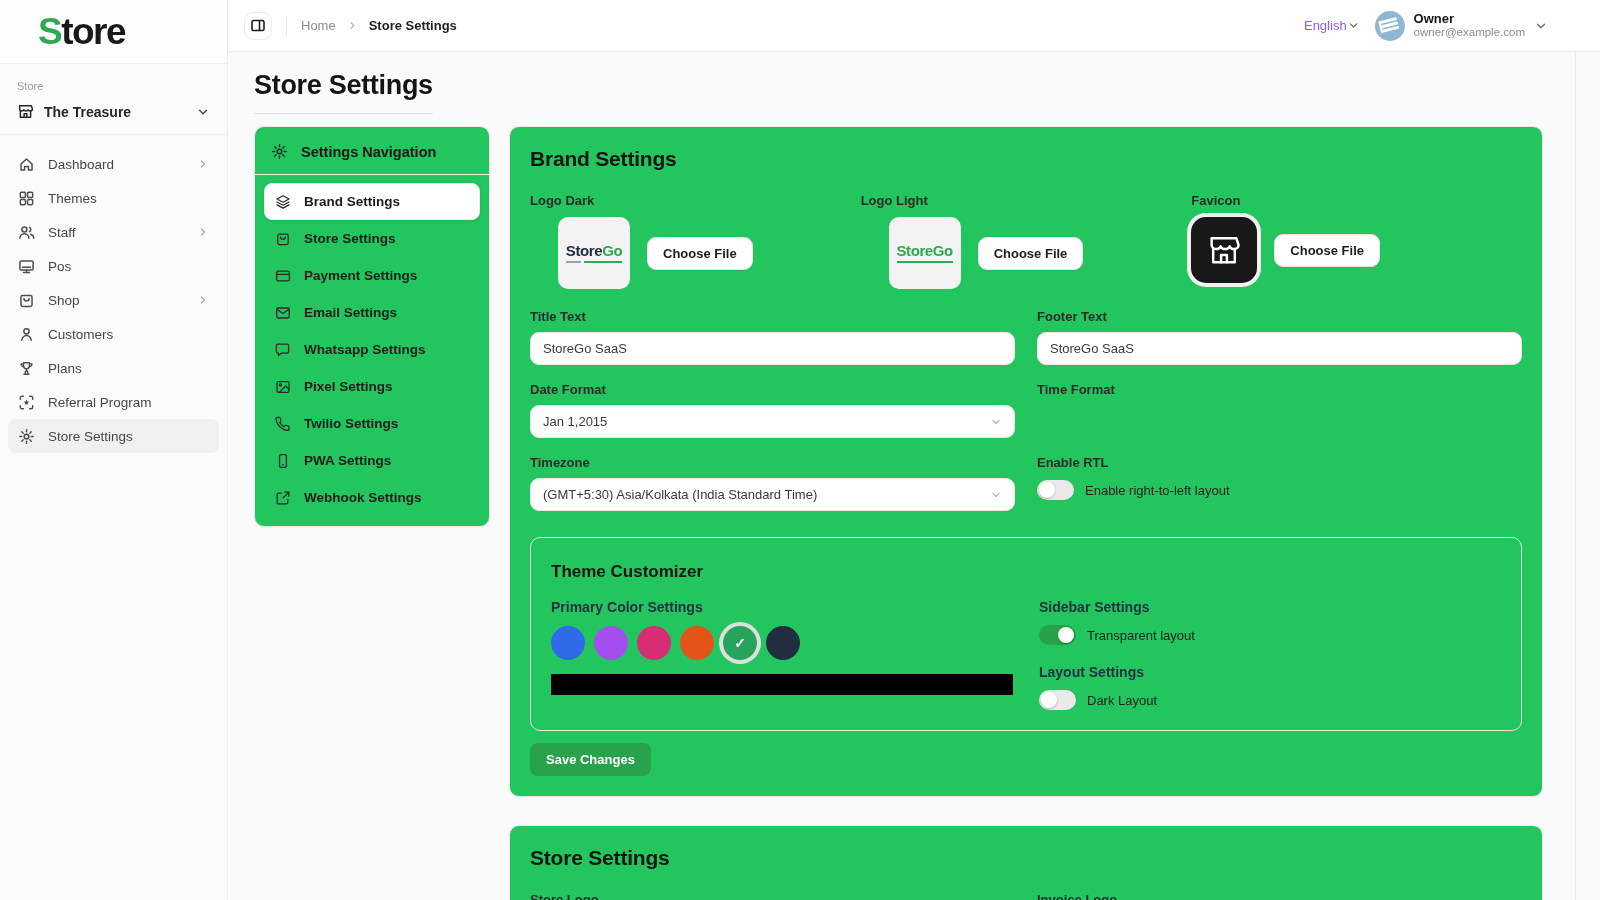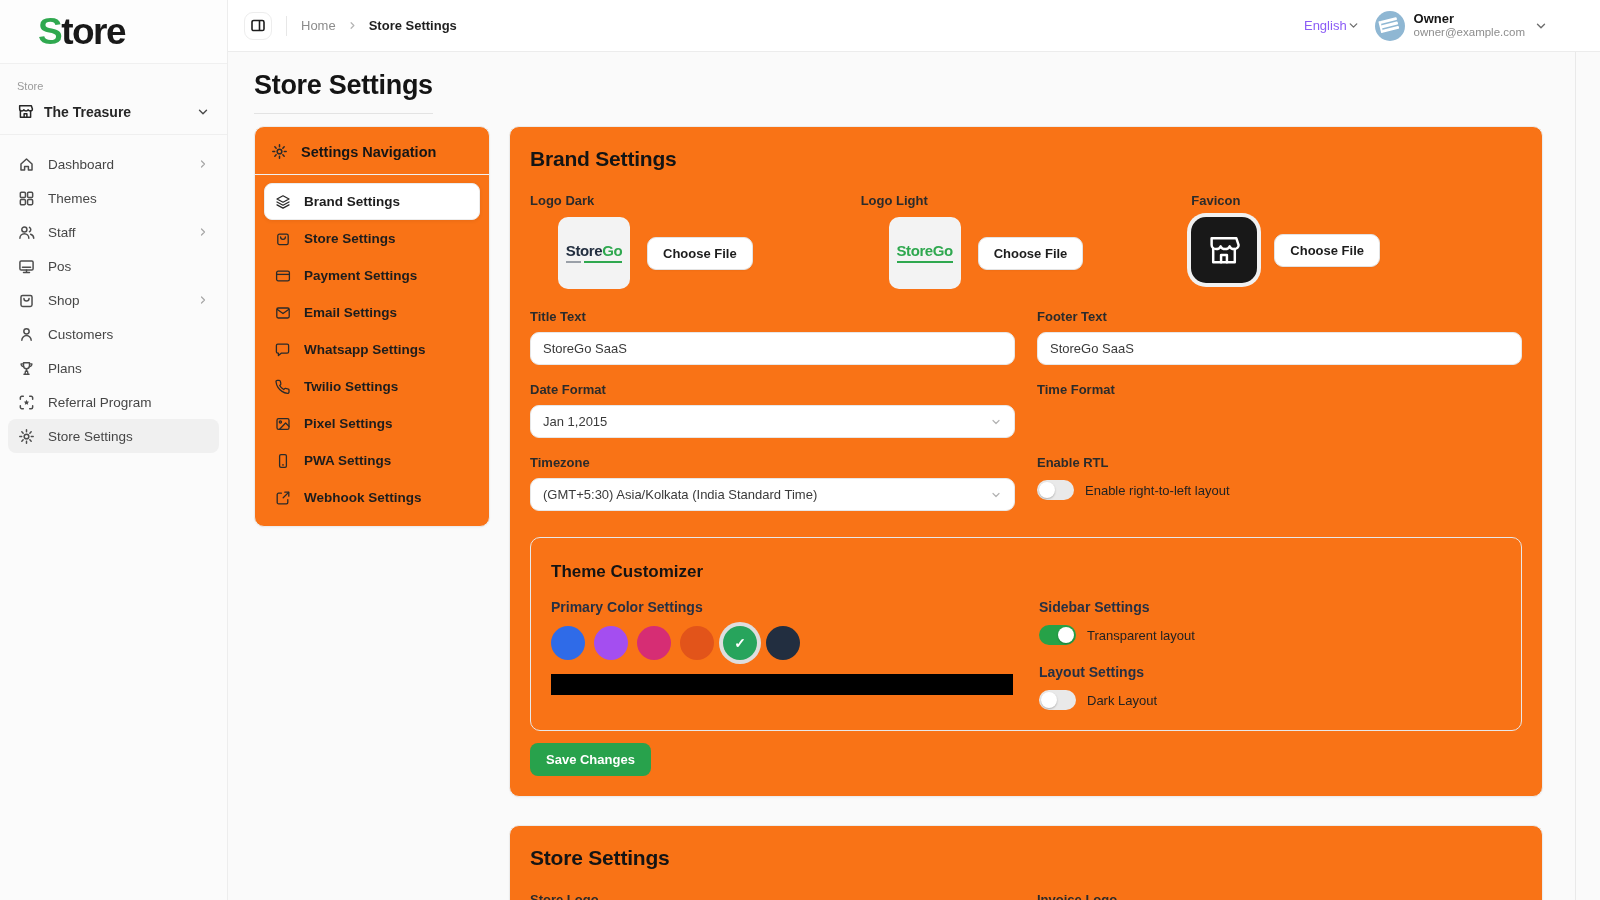--- a/index.html
+++ b/index.html
@@ -42,21 +42,21 @@
   .user-wrap { display:flex; align-items:center; gap:9px; cursor:pointer; }
   .avatar { width:30px; height:30px; border-radius:50%; background:#8fb7d3; display:flex; align-items:center; justify-content:center; overflow:hidden; }
   .user-block { line-height:1.2; }
   .user-name { font-size:13px; font-weight:700; color:#161616; }
   .user-email { font-size:11.5px; color:#8d8d8d; }
 
   
   .content { flex:1; padding:18px 57px 0 26px; overflow:hidden; }
   .page-title { display:inline-block; font-size:27px; font-weight:800; color:#141414; margin:0; padding-bottom:12px; border-bottom:1px solid #e3e3e3; letter-spacing:-.3px; }
   .columns { display:flex; gap:19px; margin-top:12px; align-items:flex-start; }
-  .card { background:#f97316; border:1px solid #ececec; border-radius:10px; box-shadow:0 1px 2px rgba(0,0,0,.03); }
+  .card { background:#22c55e; border:1px solid #ececec; border-radius:10px; box-shadow:0 1px 2px rgba(0,0,0,.03); }
 
   
   .settings-card { flex:0 0 236px; width:236px; }
   .sn-header { display:flex; align-items:center; gap:13px; padding:16px 16px 14px; font-size:14.5px; font-weight:700; color:#161616; border-bottom:1px solid #f0f0f0; }
   .sn-header .ic { color:#2a2a2a; display:flex; }
   .sn-list { padding:8px 9px 10px; }
   .sn-item { display:flex; align-items:center; gap:13px; height:37px; padding:0 10px; font-size:13.5px; font-weight:600; color:#1d1d1d; border-radius:8px; border:1px solid transparent; cursor:pointer; }
   .sn-item .ic { color:#2a2a2a; display:flex; }
   .sn-item.active { border-color:#ececec; box-shadow:0 1px 4px rgba(0,0,0,.07); background:#fff; }
 
@@ -359,34 +359,34 @@
               <span class="ic">
                   <svg width="16" height="16" viewBox="0 0 16 16" fill="none" stroke="currentColor" stroke-width="1.3" stroke-linecap="round" stroke-linejoin="round">
                     <path d="M13.6 3.6 v6.2 c0 .8-.6 1.4-1.4 1.4 H6.2 L3.4 13.6 V11.2 h-.6 c-.8 0-1.4-.6-1.4-1.4 V3.6 c0-.8.6-1.4 1.4-1.4 h9.4 c.8 0 1.4.6 1.4 1.4 Z"></path>
                   </svg>
                 </span>
               <span>Whatsapp Settings</span>
             </div>
             <div class="sn-item">
               <span class="ic">
                   <svg width="16" height="16" viewBox="0 0 16 16" fill="none" stroke="currentColor" stroke-width="1.3" stroke-linecap="round" stroke-linejoin="round">
-                    <path d="M14 11.3 v1.8 a1.3 1.3 0 0 1-1.4 1.3 13 13 0 0 1-5.6-2 12.8 12.8 0 0 1-4-4 A13 13 0 0 1 1 2.8 1.3 1.3 0 0 1 2.3 1.4 h1.8 A1.3 1.3 0 0 1 5.4 2.5 c.1.6.2 1.2.4 1.8 a1.3 1.3 0 0 1-.3 1.4 l-.8.8 a10.4 10.4 0 0 0 4 4 l.8-.8 a1.3 1.3 0 0 1 1.4-.3 c.6.2 1.2.3 1.8.4 A1.3 1.3 0 0 1 14 11.3 Z"></path>
-                  </svg>
-                </span>
-              <span>Twilio Settings</span>
-            </div>
-            <div class="sn-item">
-              <span class="ic">
-                  <svg width="16" height="16" viewBox="0 0 16 16" fill="none" stroke="currentColor" stroke-width="1.3" stroke-linecap="round" stroke-linejoin="round">
                     <rect x="2" y="2.6" width="12" height="10.8" rx="1.6"></rect>
                     <circle cx="5.4" cy="6" r="1.1"></circle>
                     <path d="M14 10.4 L10.6 7 4.6 13.2"></path>
                   </svg>
                 </span>
               <span>Pixel Settings</span>
+            </div>
+            <div class="sn-item">
+              <span class="ic">
+                  <svg width="16" height="16" viewBox="0 0 16 16" fill="none" stroke="currentColor" stroke-width="1.3" stroke-linecap="round" stroke-linejoin="round">
+                    <path d="M14 11.3 v1.8 a1.3 1.3 0 0 1-1.4 1.3 13 13 0 0 1-5.6-2 12.8 12.8 0 0 1-4-4 A13 13 0 0 1 1 2.8 1.3 1.3 0 0 1 2.3 1.4 h1.8 A1.3 1.3 0 0 1 5.4 2.5 c.1.6.2 1.2.4 1.8 a1.3 1.3 0 0 1-.3 1.4 l-.8.8 a10.4 10.4 0 0 0 4 4 l.8-.8 a1.3 1.3 0 0 1 1.4-.3 c.6.2 1.2.3 1.8.4 A1.3 1.3 0 0 1 14 11.3 Z"></path>
+                  </svg>
+                </span>
+              <span>Twilio Settings</span>
             </div>
             <div class="sn-item">
               <span class="ic">
                   <svg width="16" height="16" viewBox="0 0 16 16" fill="none" stroke="currentColor" stroke-width="1.3" stroke-linecap="round" stroke-linejoin="round">
                     <rect x="4.6" y="1.6" width="6.8" height="12.8" rx="1.4"></rect>
                     <path d="M7.6 11.9 h.8"></path>
                   </svg>
                 </span>
               <span>PWA Settings</span>
             </div>

